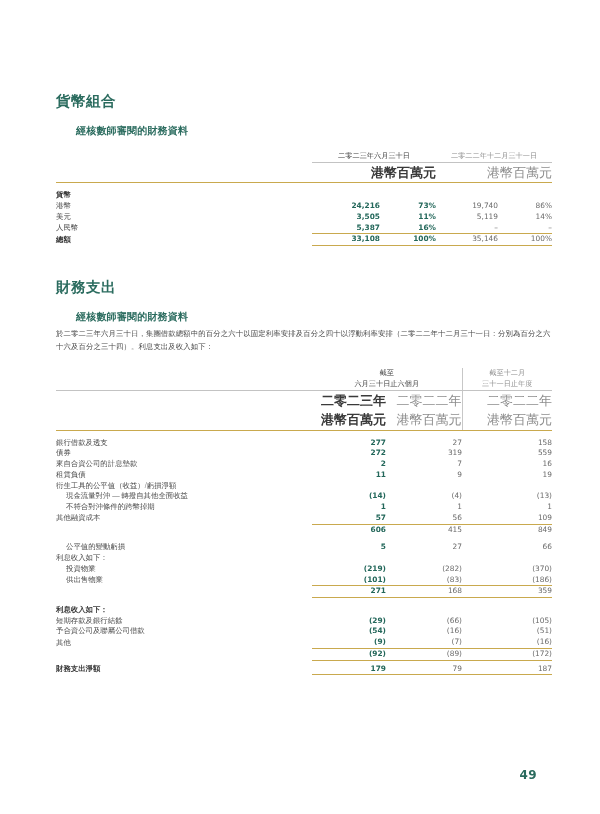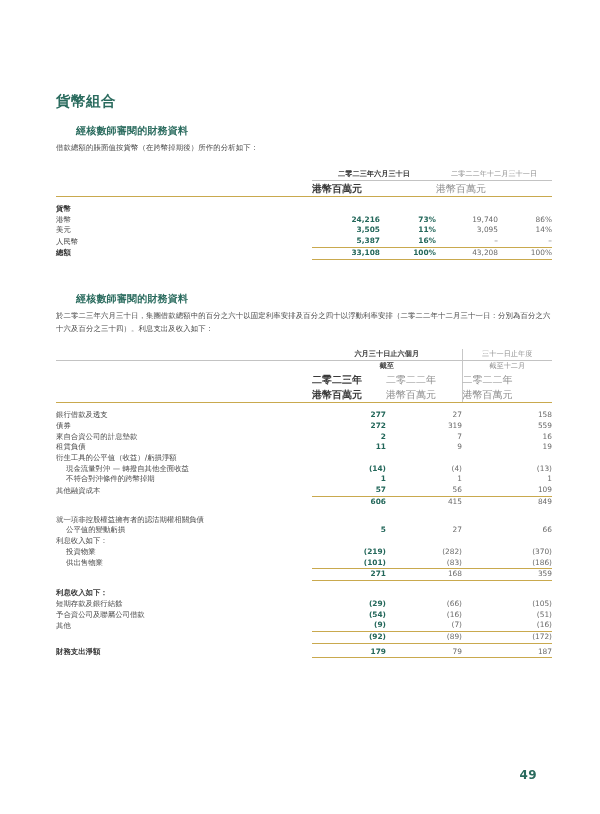--- a/index.html
+++ b/index.html
@@ -74,20 +74,21 @@
   table.fin td, table.fin th {
     padding: 0;
     vertical-align: bottom;
     font-weight: normal;
   }
   .lbl {
     text-align: left;
     color: #4a4a4a;
     padding: 1.6px 0 1.6px 0;
     line-height: 1.45;
+    font-family: Liberation Serif, serif;
   }
   .lbl.bold { font-weight: bold; color: #3a3a3a; }
   .lbl.indent { padding-left: 10px; }
   .num {
     text-align: right;
     padding: 1.6px 0;
     line-height: 1.45;
     white-space: nowrap;
   }
   .num.cur {           
@@ -98,25 +99,25 @@
     color: #6a6a6a;
   }
 
   
   .hdr-top {
     text-align: center;
     font-size: 7.2px;
     line-height: 1.5;
     padding-bottom: 2px;
   }
-  .hdr-top.cur { color: #3a3a3a; font-weight: bold; }
+  .hdr-top.cur { color: #3a3a3a; font-weight: normal; }
   .hdr-top.prev { color: #8d8d8d; }
   .hdr-sub {
-    text-align: left;
-    font-size: 10px;
+    text-align: right;
+    font-size: 13px;
     line-height: 1.5;
     padding: 2px 0 3px 0;
   }
   .hdr-sub.cur { color: #3a3a3a; font-weight: bold; }
   .hdr-sub.prev { color: #8d8d8d; }
 
   
   .rule-gold {
     border-bottom: 0.9px solid #c9a94e;
   }
@@ -142,21 +143,20 @@
 </style>
 </head>
 <body>
 
 <div class="page">
   <div class="content">
 
     <div class="section">
       <h2 class="section-heading">貨幣組合</h2>
       <div class="sub-heading">經核數師審閱的財務資料</div>
-      <p class="intro">借款總額的賬面值按貨幣（在跨幣掉期後）所作的分析如下：</p>
 
       <table class="fin">
         <colgroup>
           <col style="width:256px">
           <col style="width:68px">
           <col style="width:56px">
           <col style="width:62px">
           <col style="width:54px">
         </colgroup>
         <thead>
@@ -186,64 +186,65 @@
             <td class="lbl">港幣</td>
             <td class="num cur">24,216</td>
             <td class="num cur">73%</td>
             <td class="num prev">19,740</td>
             <td class="num prev">86%</td>
           </tr>
           <tr>
             <td class="lbl">美元</td>
             <td class="num cur">3,505</td>
             <td class="num cur">11%</td>
-            <td class="num prev">3,095</td>
+            <td class="num prev">5,119</td>
             <td class="num prev">14%</td>
           </tr>
           <tr>
             <td class="lbl">人民幣</td>
             <td class="num cur rule-gold">5,387</td>
             <td class="num cur rule-gold">16%</td>
             <td class="num prev rule-gold">–</td>
             <td class="num prev rule-gold">–</td>
           </tr>
           <tr>
             <td class="lbl bold">總額</td>
             <td class="num cur rule-gold">33,108</td>
             <td class="num cur rule-gold">100%</td>
-            <td class="num prev rule-gold">43,208</td>
+            <td class="num prev rule-gold">35,146</td>
             <td class="num prev rule-gold">100%</td>
           </tr>
         </tbody>
       </table>
     </div>
 
     <div class="section-gap"></div>
 
     <div class="section">
+      <h2 class="section-heading">財務支出</h2>
       <div class="sub-heading">經核數師審閱的財務資料</div>
       <p class="intro">於二零二三年六月三十日，集團借款總額中的百分之六十以固定利率安排及百分之四十以浮動利率安排（二零二二年十二月三十一日：分別為百分之六十六及百分之三十四）。利息支出及收入如下：</p>
 
       <table class="fin">
         <colgroup>
           <col style="width:256px">
           <col style="width:74px">
           <col style="width:76px">
           <col style="width:90px">
         </colgroup>
         <thead>
           <tr>
+            <td></td>
+            <td class="hdr-top cur" colspan="2">截至</td>
+            <td class="hdr-top prev rule-vert">截至十二月</td>
+          </tr>
+          <tr>
             <td class="rule-grey"></td>
             <td class="hdr-top cur rule-grey" colspan="2">六月三十日止六個月</td>
             <td class="hdr-top prev rule-grey rule-vert">三十一日止年度</td>
-          </tr>
-          <tr>
-            <td></td>
-            <td class="hdr-top cur" colspan="2">截至</td>
-            <td class="hdr-top prev rule-vert">截至十二月</td>
           </tr>
           <tr>
             <td></td>
             <td class="hdr-sub cur">二零二三年</td>
             <td class="hdr-sub prev">二零二二年</td>
             <td class="hdr-sub prev rule-vert">二零二二年</td>
           </tr>
           <tr>
             <td class="rule-gold"></td>
             <td class="hdr-sub cur rule-gold">港幣百萬元</td>
@@ -310,26 +311,20 @@
             <td class="num cur">606</td>
             <td class="num prev">415</td>
             <td class="num prev">849</td>
           </tr>
 
           <tr class="spacer-row">
             <td colspan="4"></td>
           </tr>
 
           <tr>
-            <td class="lbl">就一項非控股權益擁有者的認沽期權相關負債</td>
-            <td class="num"></td>
-              <td class="num"></td>
-              <td class="num"></td>
-          </tr>
-          <tr>
             <td class="lbl indent">公平值的變動虧損</td>
             <td class="num cur">5</td>
             <td class="num prev">27</td>
             <td class="num prev">66</td>
           </tr>
 
           <tr>
             <td class="lbl">利息收入如下：</td>
             <td class="num"></td>
               <td class="num"></td>

